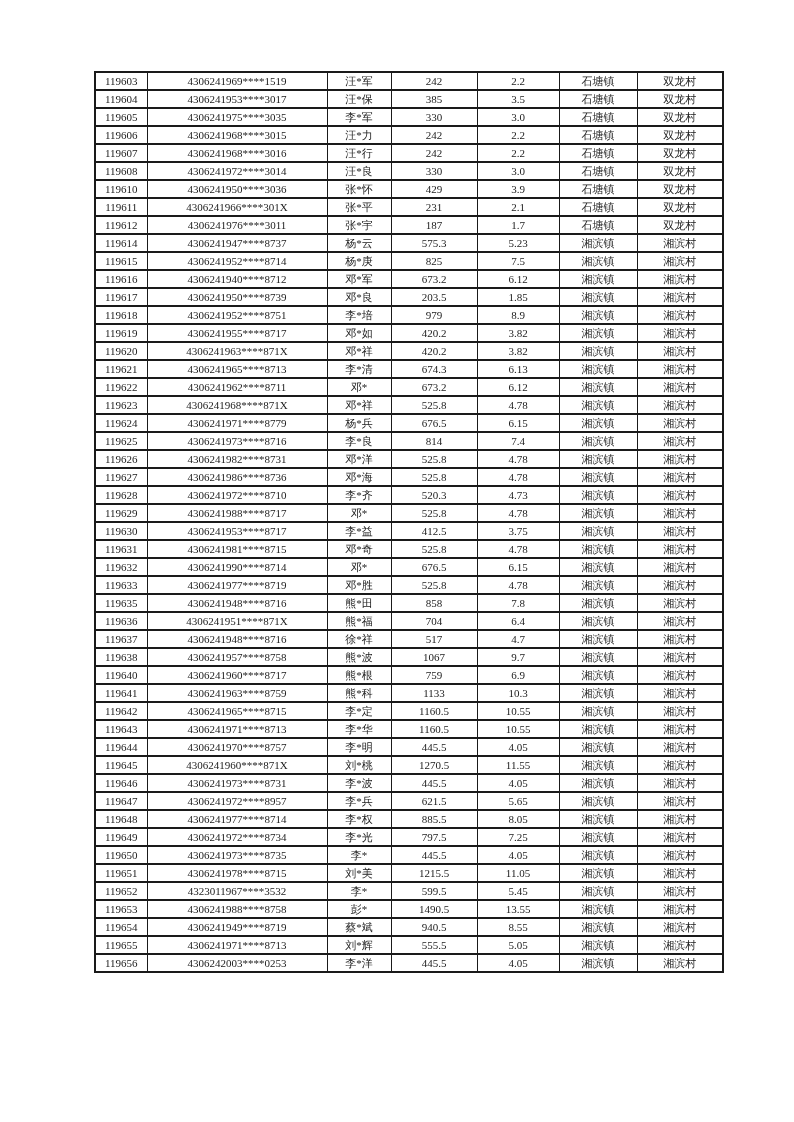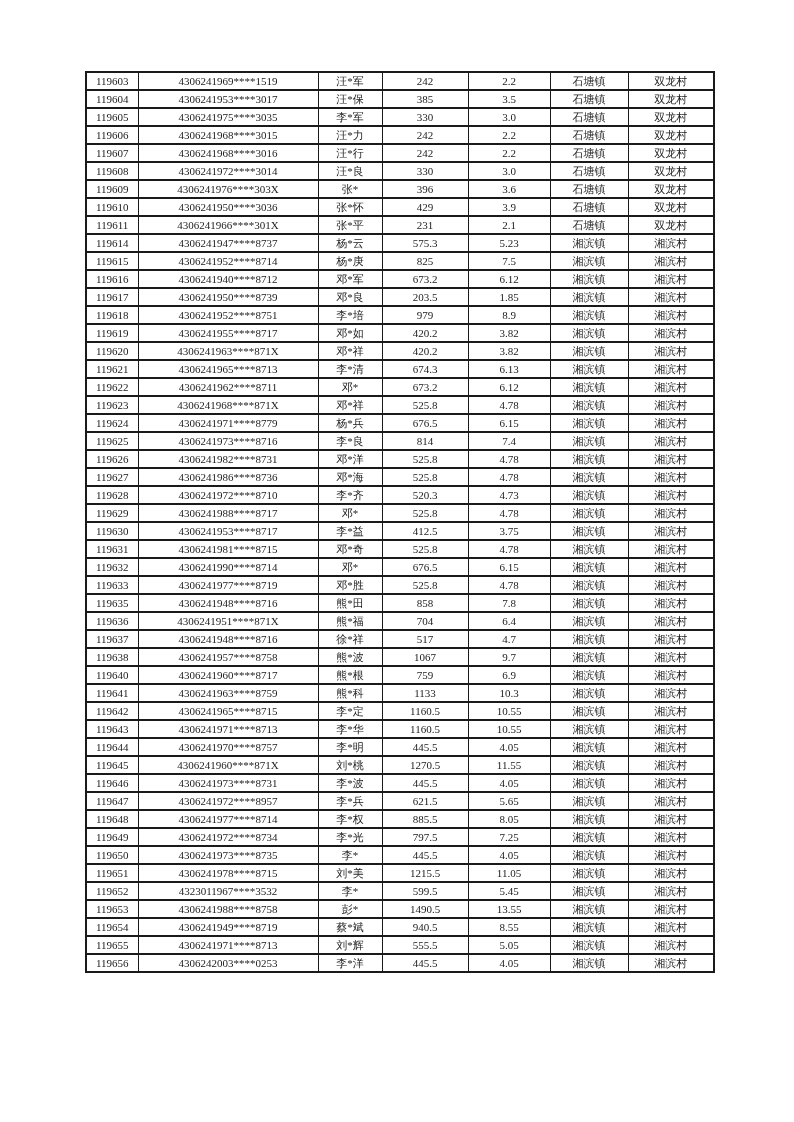--- a/index.html
+++ b/index.html
@@ -11,21 +11,21 @@
     position: relative;
     width: 794px;
     height: 1122px;
     background: #ffffff;
     overflow: hidden;
     font-family: "Liberation Serif", "DejaVu Serif", serif;
     color: #1c1c1c;
   }
   table.subsidy {
     position: absolute;
-    left: 85px;
+    left: 94px;
     top: 71px;
     width: 628px;
     border-collapse: collapse;
     table-layout: fixed;
     border: 2px solid #1a1a1a;
   }
   table.subsidy td {
     border-left: 1px solid #1a1a1a;
     border-right: 1px solid #1a1a1a;
     border-top: 2px solid #1a1a1a;
@@ -111,47 +111,47 @@
         <tr>
           <td>119608</td>
           <td>4306241972****3014</td>
           <td>汪*良</td>
           <td>330</td>
           <td>3.0</td>
           <td>石塘镇</td>
           <td>双龙村</td>
         </tr>
         <tr>
-          <td>119609</td>
-          <td>4306241976****303X</td>
-          <td>张*</td>
-          <td>396</td>
-          <td>3.6</td>
-          <td>石塘镇</td>
-          <td>双龙村</td>
-        </tr>
-        <tr>
           <td>119610</td>
           <td>4306241950****3036</td>
           <td>张*怀</td>
           <td>429</td>
           <td>3.9</td>
           <td>石塘镇</td>
           <td>双龙村</td>
         </tr>
         <tr>
           <td>119611</td>
           <td>4306241966****301X</td>
           <td>张*平</td>
           <td>231</td>
           <td>2.1</td>
           <td>石塘镇</td>
           <td>双龙村</td>
         </tr>
         <tr>
+          <td>119612</td>
+          <td>4306241976****3011</td>
+          <td>张*宇</td>
+          <td>187</td>
+          <td>1.7</td>
+          <td>石塘镇</td>
+          <td>双龙村</td>
+        </tr>
+        <tr>
           <td>119614</td>
           <td>4306241947****8737</td>
           <td>杨*云</td>
           <td>575.3</td>
           <td>5.23</td>
           <td>湘滨镇</td>
           <td>湘滨村</td>
         </tr>
         <tr>
           <td>119615</td>

